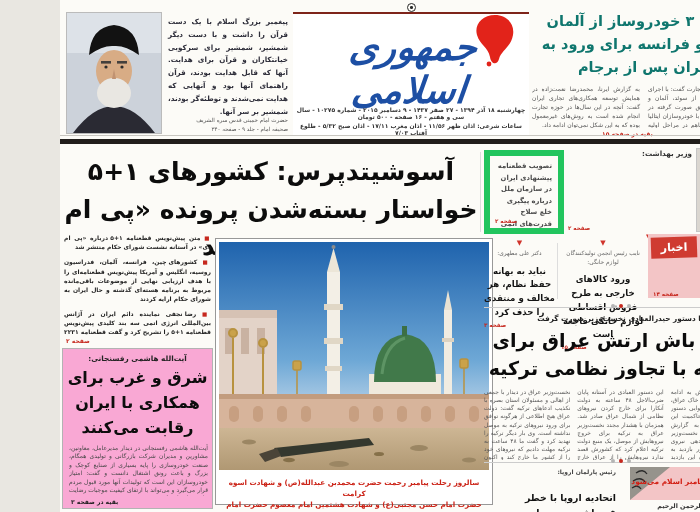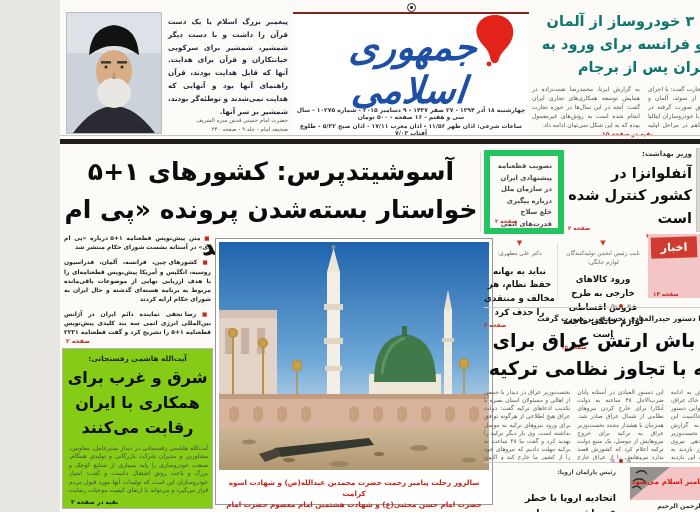--- a/index.html
+++ b/index.html
@@ -44,21 +44,21 @@
   .flu-h { right:0; top:13px; width:124px; font-size:14.5px; font-weight:bold; color:#101010; text-align:right; line-height:1.55; }
   .flu-ref { left:0; top:76px; font-size:5.6px; font-weight:bold; }
   .flu-photo { left:636px; top:148px; width:61px; height:84px; border:1px solid #c5c5c5; background:#dad6d0; }
 
   
   .bullets { left:4px; top:233px; width:147px; height:103px; overflow:hidden; }
   .bullet-item { font-size:6px; color:#222; text-align:justify; line-height:1.5; font-weight:bold; margin-bottom:6px; }
   .sq { color:#c6281e; font-size:5.5px; }
   .bullets-ref { left:6px; top:337px; font-size:6px; font-weight:bold; }
 
-  .raf-box { left:2px; top:348px; width:151px; height:161px; border:1px solid #b3b3b3; background:#84cc16; overflow:hidden; }
+  .raf-box { left:2px; top:348px; width:151px; height:161px; border:1px solid #b3b3b3; background:#f9a8d4; overflow:hidden; }
   .raf-kicker { left:0; top:5px; width:100%; text-align:center; font-size:7.3px; font-weight:bold; color:#222; }
   .raf-h { left:0; top:17px; width:100%; text-align:center; font-size:16px; font-weight:bold; color:#0d0d0d; line-height:1.55; }
   .raf-body { left:6px; top:95px; width:139px; height:52px; font-size:6px; color:#474747; text-align:justify; line-height:1.4; overflow:hidden; }
   .raf-cont { left:8px; bottom:3px; font-size:6px; font-weight:bold; color:#1c1c1c; }
 
   
   .mosque { left:155px; top:238px; width:278px; height:267px; border:1px solid #989898; background:#fff; padding:3px; }
   .mosque-cap { text-align:center; font-size:7.2px; color:#cb2317; font-weight:bold; line-height:1.55; margin-top:3px; }
 
   
@@ -157,21 +157,20 @@
   <div class="abs lead-h">آسوشیتدپرس: کشورهای ۱+۵ خواستار بسته‌شدن پرونده «پی ام دی» هستند</div>
   <div class="abs v1"></div>
 
   <div class="abs res-box">
     <span>تصویب قطعنامه پیشنهادی ایران در سازمان ملل درباره پیگیری خلع سلاح قدرت‌های اتمی</span>
     <span class="res-ref red">صفحه ۲</span>
   </div>
 
   <div class="abs flu">
     <div class="abs flu-kicker">وزیر بهداشت:</div>
-    <div class="abs flu-h">آنفلوانزا در کشور کنترل شده است</div>
     <div class="abs flu-ref red">صفحه ۲</div>
   </div>
   <div class="abs flu-photo">
     <svg width="59" height="82" viewBox="0 0 59 82">
       <rect width="59" height="82" fill="#dad6d0"></rect>
       <rect x="46" y="0" width="13" height="82" fill="#c7a5a1"></rect>
       <path d="M12 28 Q29 8 47 28 L47 36 Q29 22 12 36 Z" fill="#1c1c1c"></path>
       <ellipse cx="29" cy="40" rx="15" ry="17" fill="#d9a783"></ellipse>
       <rect x="16" y="36" width="11" height="8" rx="2" fill="none" stroke="#2a2a2a" stroke-width="1.4"></rect>
       <rect x="32" y="36" width="11" height="8" rx="2" fill="none" stroke="#2a2a2a" stroke-width="1.4"></rect>

